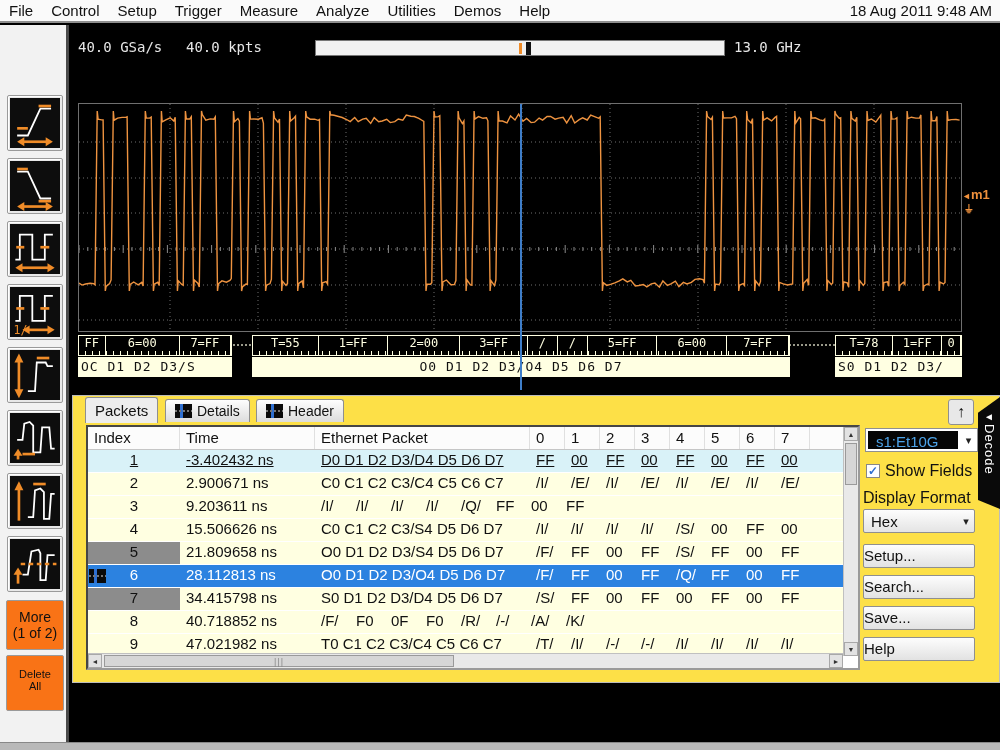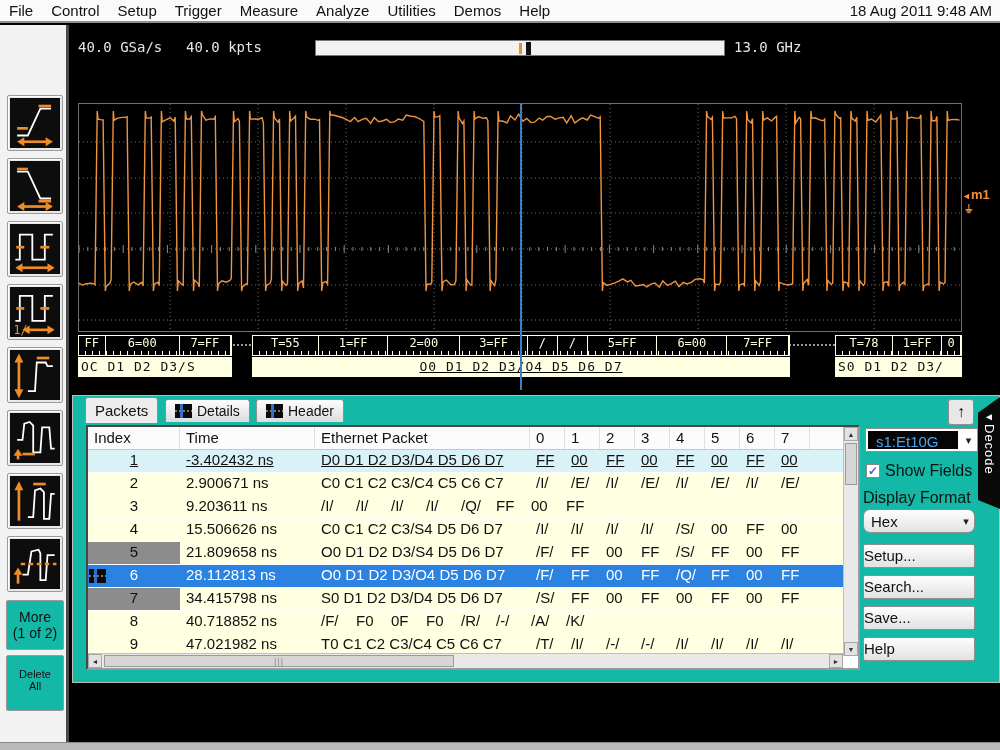--- a/index.html
+++ b/index.html
@@ -11,21 +11,21 @@
     background:#fafafa; border-bottom:2px solid #8f8f8f; display:flex; align-items:center; z-index:30; }
   .menu-item { padding:2px 9px; font-size:15px; color:#111; cursor:default; }
   .menu-date { position:absolute; right:8px; top:2px; font-size:15px; color:#111; }
 
   
   .sidebar { position:absolute; left:0; top:25px; width:69px; height:717px;
     background:#f2f2f2; border-right:3px solid #4a4a4a; z-index:20; }
   .tool-btn { position:absolute; left:7px; width:56px; height:56px; background:#e8e8e8;
     border:1px solid #9a9a9a; border-radius:2px; padding:2px; box-shadow:1px 1px 0 #fff inset; }
   .tool-btn .glyph { width:100%; height:100%; background:#0d0d0d; display:block; }
-  .txt-btn { position:absolute; left:6px; width:58px; background:#14b8a6; border:1px solid #9a9a9a;
+  .txt-btn { position:absolute; left:6px; width:58px; background:#f97316; border:1px solid #9a9a9a;
     border-radius:2px; text-align:center; font-size:14px; color:#111; padding-top:8px; }
 
   
   .stat { position:absolute; top:39px; color:#e6e6e6; font-family:"DejaVu Sans Mono", monospace; font-size:14px; z-index:5; }
   .hslider { position:absolute; left:315px; top:40px; width:410px; height:16px;
     background:#f2f2f2; border:1px solid #777; z-index:5; }
   .hslider .mark { position:absolute; left:203px; top:2px; width:3px; height:11px; background:#f08c28; }
   .hslider .grip { position:absolute; left:210px; top:1px; width:5px; height:13px; background:#111; }
 
   
@@ -47,21 +47,21 @@
     overflow:hidden; white-space:nowrap; }
   .dfield:last-child { border-right:none; }
   .dseg .ticks { position:absolute; left:0; bottom:0; width:100%; height:4px;
     background:repeating-linear-gradient(90deg, transparent 0 6px, #ffffe2 6px 7px); }
   .dseg .plabel { margin-top:1px; height:20px; background:#ffffe2; color:#111;
     font-family:"DejaVu Sans Mono", monospace; font-size:13px; letter-spacing:1px;
     line-height:20px; white-space:nowrap; overflow:hidden; padding:0 3px; }
 
   
   .panel { position:absolute; left:72px; top:395px; width:928px; height:288px;
-    background:#14b8a6; border:1px solid #bbb; z-index:10; }
+    background:#fde047; border:1px solid #bbb; z-index:10; }
   .tab { position:absolute; top:3px; height:23px; background:linear-gradient(#fdfdfd,#dcdcdc);
     border:1px solid #8f8f8f; border-bottom:none; border-radius:3px 3px 0 0; font-size:14px;
     color:#111; display:flex; align-items:center; gap:5px; padding:0 9px; }
   .tab.active { background:#ededed; height:26px; top:1px; z-index:2; font-size:15px; }
   .mini-wave-icon { width:17px; height:14px; background:#0a0a0a; position:relative; display:inline-block; }
   .mini-wave-icon:before { content:""; position:absolute; left:5px; top:0; width:3px; height:100%; background:#2f6fd0; }
   .mini-wave-icon:after { content:""; position:absolute; left:0; top:6px; width:100%; height:2px;
     background:repeating-linear-gradient(90deg,#777 0 2px, transparent 2px 4px); }
 
   .tframe { position:absolute; left:13px; top:29px; width:774px; height:245px;
@@ -92,21 +92,21 @@
   .src-combo { position:absolute; left:792px; top:32px; width:113px; height:24px;
     background:#fff; border:1px solid #8f8f8f; display:flex; }
   .src-combo .val { flex:1; background:#050505; color:#4da3e8; font-size:15px; padding:2px 0 0 8px; margin:2px; }
   .src-combo .arr { width:17px; font-size:11px; text-align:center; line-height:22px; color:#222; }
   .chk-row { position:absolute; left:793px; top:66px; display:flex; align-items:center; gap:5px; }
   .chk { width:14px; height:14px; background:#fff; border:1px solid #888; color:#2f6fd0;
     font-size:12px; line-height:13px; text-align:center; font-weight:bold; }
   .chk-label, .fmt-label { font-size:16px; color:#111; }
   .fmt-label { position:absolute; left:790px; top:93px; }
   .fmt-combo { position:absolute; left:790px; top:113px; width:112px; height:24px;
-    background:linear-gradient(#fdfdfd,#e4e4e4); border:1px solid #8f8f8f; border-radius:7px; display:flex; }
+    background:linear-gradient(#fdfdfd,#e4e4e4); border:1px solid #8f8f8f; border-radius:2px; display:flex; }
   .fmt-combo .val { flex:1; font-size:15px; padding:3px 0 0 7px; color:#111; }
   .fmt-combo .arr { width:16px; font-size:11px; text-align:center; line-height:22px; color:#222; }
   .side-btn { position:absolute; left:790px; width:112px; height:24px;
     background:linear-gradient(#fdfdfd,#e2e2e2); border:1px solid #8f8f8f; border-radius:2px;
     font-size:15px; color:#111; text-align:left; line-height:22px; }
 
   .decode-tab { position:absolute; left:978px; top:397px; width:22px; height:112px; background:#0a0a0a;
     z-index:31; clip-path:polygon(100% 0, 100% 100%, 0 92%, 0 14%); color:#fff; text-align:center; }
   .decode-tab .arr { font-size:10px; display:block; margin-top:14px; }
   .decode-tab .vtxt { writing-mode:vertical-rl; font-size:13px; letter-spacing:1px; margin-top:2px; }
@@ -354,21 +354,21 @@
   <div class="idle"></div>
 <div class="dseg" style="left: 0px; width: 154px;">
       <div class="boxes">
         <div class="dfield" style="width: 27px;">FF</div>
         <div class="dfield" style="width: 75px;">6=00</div>
         <div class="dfield" style="width: 52px;">7=FF</div>
         <div class="ticks"></div>
       </div>
       <div class="plabel" style="text-align: left;">OC D1 D2 D3/S</div>
     </div>
-    <div class="dseg" style="left: 174px; width: 538px; text-decoration: underline;">
+    <div class="dseg" style="left: 174px; width: 538px;">
       <div class="boxes">
         <div class="dfield" style="width: 66px;">T=55</div>
         <div class="dfield" style="width: 70px;">1=FF</div>
         <div class="dfield" style="width: 72px;">2=00</div>
         <div class="dfield" style="width: 68px;">3=FF</div>
         <div class="dfield" style="width: 30px;">/</div>
         <div class="dfield" style="width: 30px;">/</div>
         <div class="dfield" style="width: 70px;">5=FF</div>
         <div class="dfield" style="width: 70px;">6=00</div>
         <div class="dfield" style="width: 62px;">7=FF</div>

